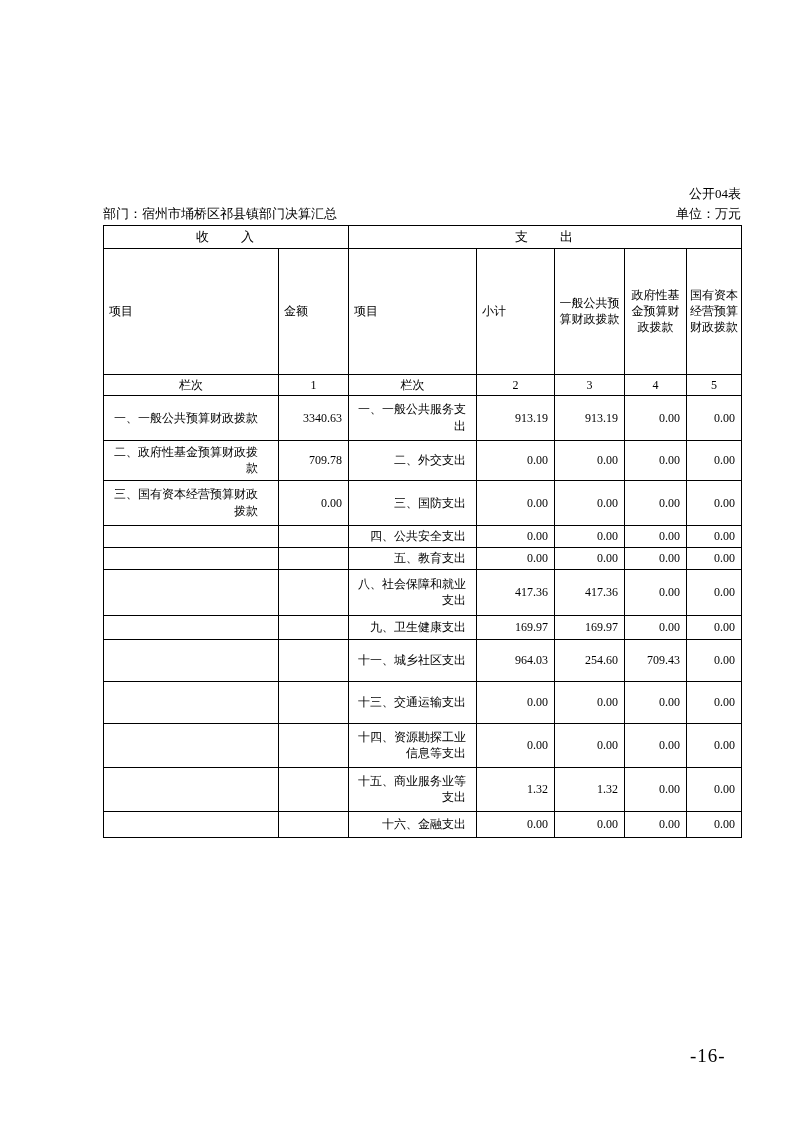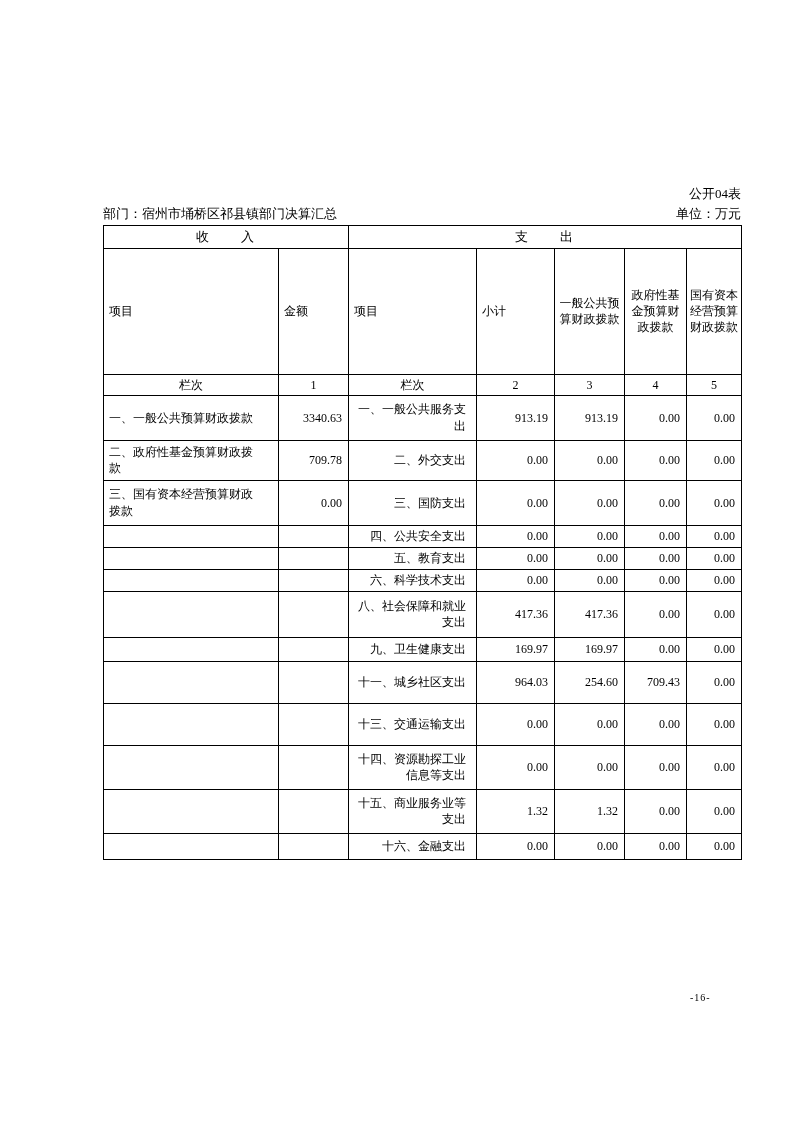--- a/index.html
+++ b/index.html
@@ -16,24 +16,24 @@
 
   table{border-collapse:collapse;table-layout:fixed;width:638px}
   td{
     border:1px solid #000;font-size:12px;vertical-align:middle;
     padding:1px 4px;line-height:1.35;overflow:hidden;word-break:break-all;
   }
   .sec{text-align:center;font-size:13px;height:22px;padding:0;letter-spacing:2px}
   .hL{text-align:left;padding-left:5px}
   .hC{text-align:center;padding:2px 3px}
   .lanci td{height:20px;text-align:center;padding:0;font-size:12px}
-  .item-l{text-align:left;padding:1px 20px 1px 5px}
+  .item-l{text-align:right;padding:1px 20px 1px 5px}
   .item-r{text-align:right;padding:1px 10px 1px 4px}
   .num{text-align:right;padding-right:6px}
-  .page-num{position:absolute;left:690px;top:992px;font-size:10px;letter-spacing:1px}
+  .page-num{position:absolute;left:690px;top:1045px;font-size:19px;letter-spacing:1px}
 </style>
 </head>
 <body>
 
 <div class="doc">
   <div class="sheet-label">公开04表</div>
   <div class="meta-line">
     <div class="meta-left">
       <span class="dept-label">部门：</span><span>宿州市埇桥区祁县镇部门决算汇总</span>
     </div>
@@ -120,29 +120,20 @@
     <tr style="height:22px">
       <td class="item-l"></td>
       <td class="num"></td>
       <td class="item-r">五、教育支出</td>
       <td class="num">0.00</td>
       <td class="num">0.00</td>
       <td class="num">0.00</td>
       <td class="num">0.00</td>
     </tr>
 
-    <tr style="height:22px">
-      <td class="item-l"></td>
-      <td class="num"></td>
-      <td class="item-r">六、科学技术支出</td>
-      <td class="num">0.00</td>
-      <td class="num">0.00</td>
-      <td class="num">0.00</td>
-      <td class="num">0.00</td>
-    </tr>
 
 
     <tr style="height:46px">
       <td class="item-l"></td>
       <td class="num"></td>
       <td class="item-r">八、社会保障和就业支出</td>
       <td class="num">417.36</td>
       <td class="num">417.36</td>
       <td class="num">0.00</td>
       <td class="num">0.00</td>

